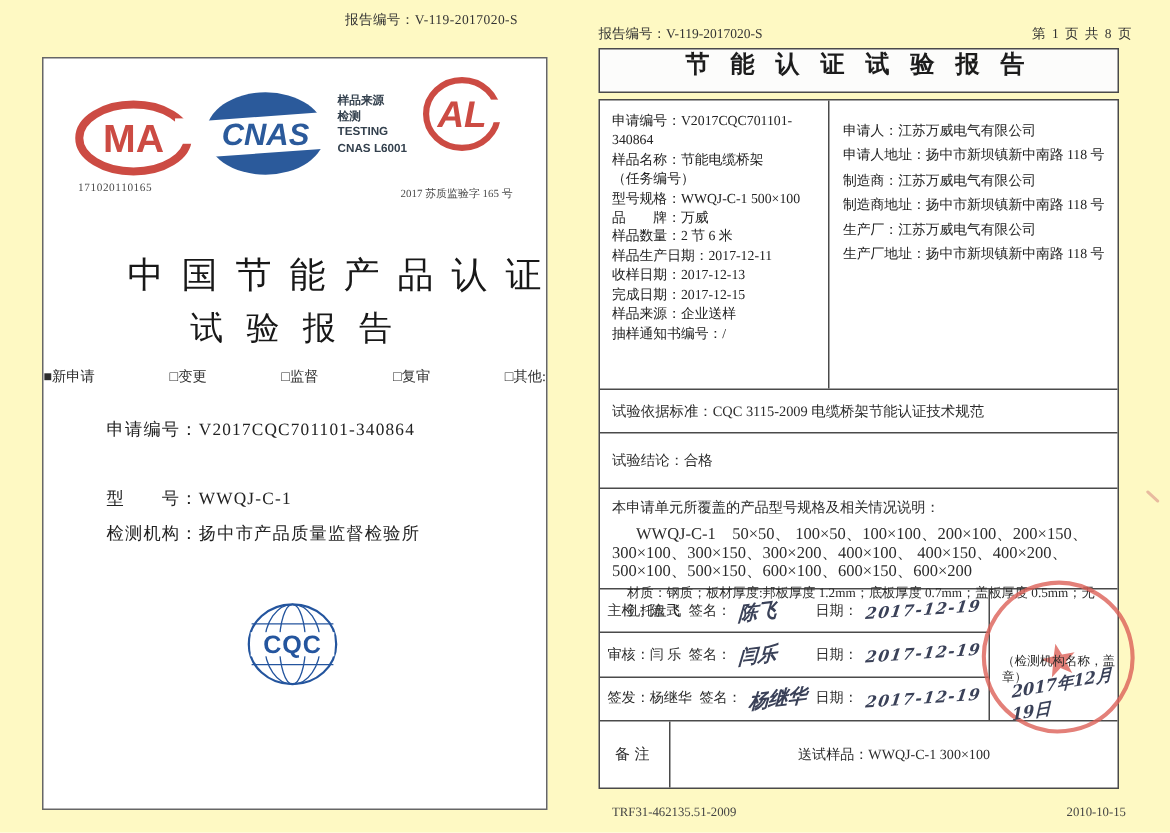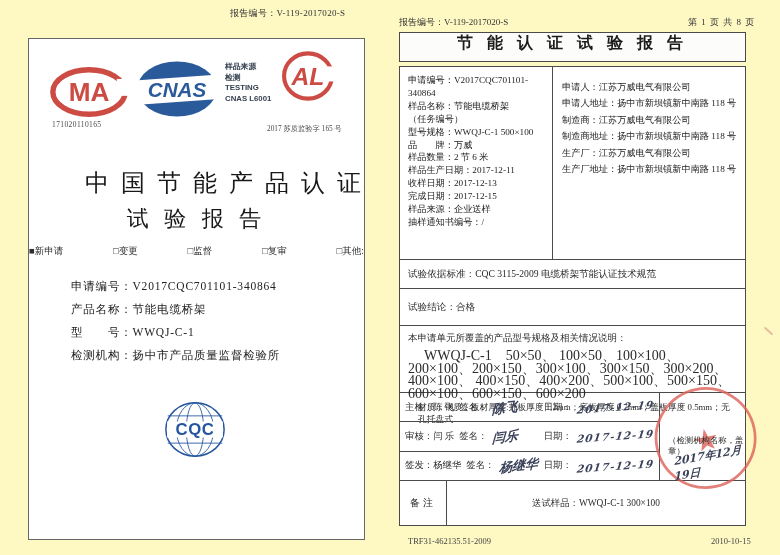--- a/index.html
+++ b/index.html
@@ -28,21 +28,21 @@
   .rep-table { position:absolute; left:399px; top:66px; width:347px; height:460px; border:1px solid #4a4a4a; display:flex; flex-direction:column; background:#fff; }
   .row { border-bottom:1px solid #4a4a4a; }
   .row:last-child { border-bottom:none; }
   .row-info { height:193px; display:flex; }
   .cell-sample { width:153px; border-right:1px solid #4a4a4a; padding:7px 3px 0 8px; font-size:9.2px; line-height:12.9px; color:#222; }
   .cell-parties { flex:1; padding:12px 3px 0 9px; font-size:9.2px; line-height:16.4px; color:#222; }
   .row-standard { height:29px; display:flex; align-items:center; padding-left:8px; font-size:9.6px; }
   .row-conclusion { height:37px; display:flex; align-items:center; padding-left:8px; font-size:9.6px; }
   .row-coverage { height:67px; padding:6px 8px 0 8px; font-size:9.2px; }
   .coverage-heading { font-size:9.5px; margin-bottom:5px; }
-  .coverage-models { font-size:14px; line-height:12.5px; text-indent:16px; }
+  .coverage-models { font-size:11px; line-height:12.5px; text-indent:16px; }
   .coverage-material { font-size:8.8px; padding-left:10px; margin-top:2px; }
   .row-sign { height:88px; display:flex; }
   .sign-left { width:260px; border-right:1px solid #4a4a4a; display:flex; flex-direction:column; }
   .sign-row { flex:1; border-bottom:1px solid #4a4a4a; display:flex; align-items:center; padding:0 5px; gap:5px; font-size:9.4px; white-space:nowrap; }
   .sign-row:last-child { border-bottom:none; }
   .hand { display:inline-block; font-family:"DejaVu Serif", serif; font-style:italic; font-weight:600; color:#3a4158; }
   .sig-script { font-size:13px; transform:rotate(-7deg) skewX(-10deg); width:52px; }
   .hand-date { font-size:10.5px; transform:rotate(-4deg) skewX(-12deg); letter-spacing:1px; }
   .stamp-cell { flex:1; position:relative; overflow:visible; }
   .stamp-label { position:absolute; left:8px; top:42px; font-size:8.4px; color:#2a2a2a; z-index:2; }
@@ -100,23 +100,20 @@
     <div class="apply-row">
       <span>■新申请</span>
       <span>□变更</span>
       <span>□监督</span>
       <span>□复审</span>
       <span>□其他:</span>
     </div>
 
     <div class="cover-field" style="top:240px;">
       <span>申请编号：</span><span>V2017CQC701101-340864</span>
-    </div>
-    <div class="cover-field" style="top:263px;">
-      <span>产品名称：</span><span>节能电缆桥架</span>
     </div>
     <div class="cover-field" style="top:286px;">
       <span>型　　号：</span><span>WWQJ-C-1</span>
     </div>
     <div class="cover-field" style="top:309px;">
       <span>检测机构：</span><span>扬中市产品质量监督检验所</span>
     </div>
 
     <span class="cqc-wrap">
       <svg width="62" height="57" viewBox="0 0 100 92">

